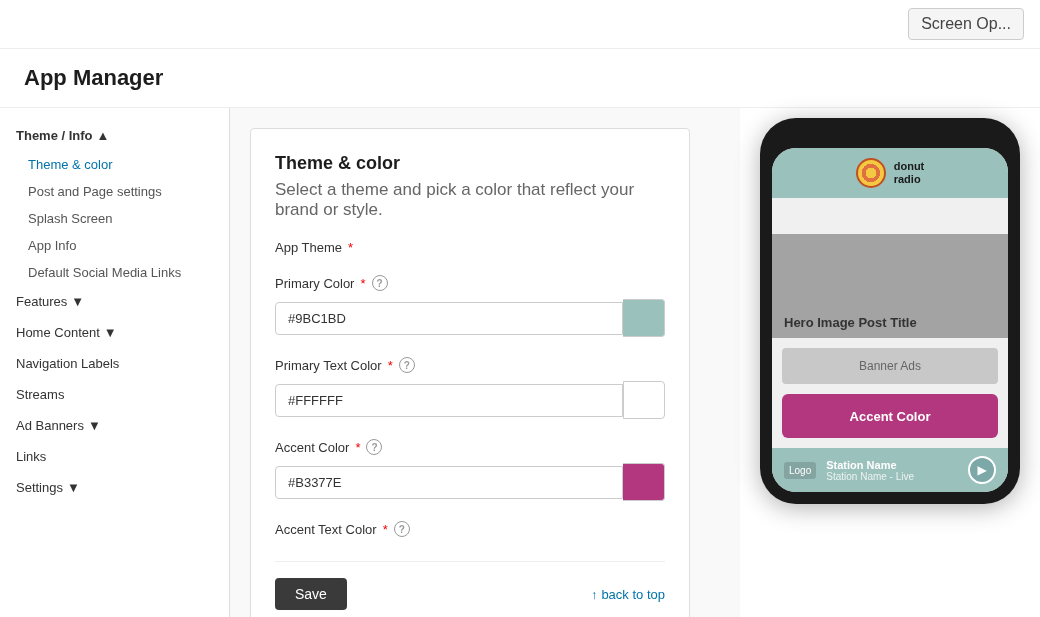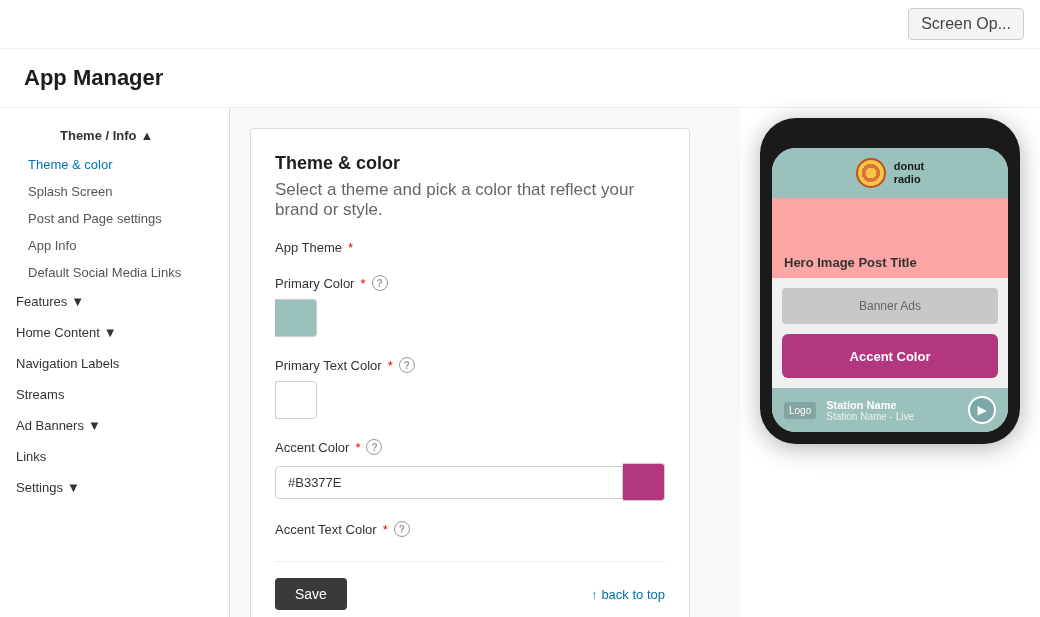--- a/index.html
+++ b/index.html
@@ -46,21 +46,20 @@
 
     .sidebar-section-header {
       padding: 8px 16px;
       font-weight: 600;
       font-size: 13px;
       color: #333;
       display: flex;
       align-items: center;
       gap: 4px;
       cursor: pointer;
-      margin-left: 44px;
     }
 
     .sidebar-item {
       padding: 6px 16px 6px 28px;
       font-size: 13px;
       color: #555;
       cursor: pointer;
       display: block;
     }
     .sidebar-item.active { color: #0073aa; font-weight: 500; }
@@ -250,26 +249,27 @@
     }
     .donut-icon {
       width: 30px;
       height: 30px;
       border-radius: 50%;
       background: radial-gradient(circle at 50% 50%, transparent 30%, #e07040 30%, #e07040 50%, transparent 50%), #f5c842;
       border: 2px solid #c05020;
     }
 
     .phone-hero {
-      background: #fca5a5;
-      height: 80px;
+      background: #a3a3a3;
+      height: 104px;
       display: flex;
       align-items: center;
       justify-content: center;
       position: relative;
+      margin-top: 36px;
     }
     .phone-hero-text {
       font-size: 13px;
       font-weight: 600;
       color: #333;
       position: absolute;
       bottom: 8px;
       left: 12px;
     }
 
@@ -349,22 +349,22 @@
 <div class="main-layout">
 
   <nav class="sidebar">
 
     <div class="sidebar-section-header">
       <span>Theme / Info</span>
       <span>▲</span>
     </div>
 
     <a class="sidebar-item active">Theme &amp; color</a>
+    <a class="sidebar-item">Post and Page settings</a>
     <a class="sidebar-item">Splash Screen</a>
-    <a class="sidebar-item">Post and Page settings</a>
     <a class="sidebar-item">App Info</a>
     <a class="sidebar-item">Default Social Media Links</a>
 
     <div class="sidebar-top-level">
       <span>Features</span>
       <span>▼</span>
     </div>
 
     <div class="sidebar-top-level">
       <span>Home Content</span>
@@ -408,31 +408,33 @@
         </div>
       </div>
 
       <div class="field-group">
         <div class="field-label">
           <span>Primary Color</span>
           <span class="required">*</span>
           <span class="help-icon">?</span>
         </div>
         <div class="color-input-row">
+          <input type="text" class="color-text-input" value="#9BC1BD" style="">
           <div class="color-swatch" style="background:#9BC1BD;"></div>
         </div>
       </div>
 
       <div class="field-group">
         <div class="field-label">
           <span>Primary Text Color</span>
           <span class="required">*</span>
           <span class="help-icon">?</span>
         </div>
         <div class="color-input-row">
+          <input type="text" class="color-text-input" value="#FFFFFF" style="">
           <div class="color-swatch" style="background:#FFFFFF; border: 1px solid #ccc;"></div>
         </div>
       </div>
 
       <div class="field-group">
         <div class="field-label">
           <span>Accent Color</span>
           <span class="required">*</span>
           <span class="help-icon">?</span>
         </div>

